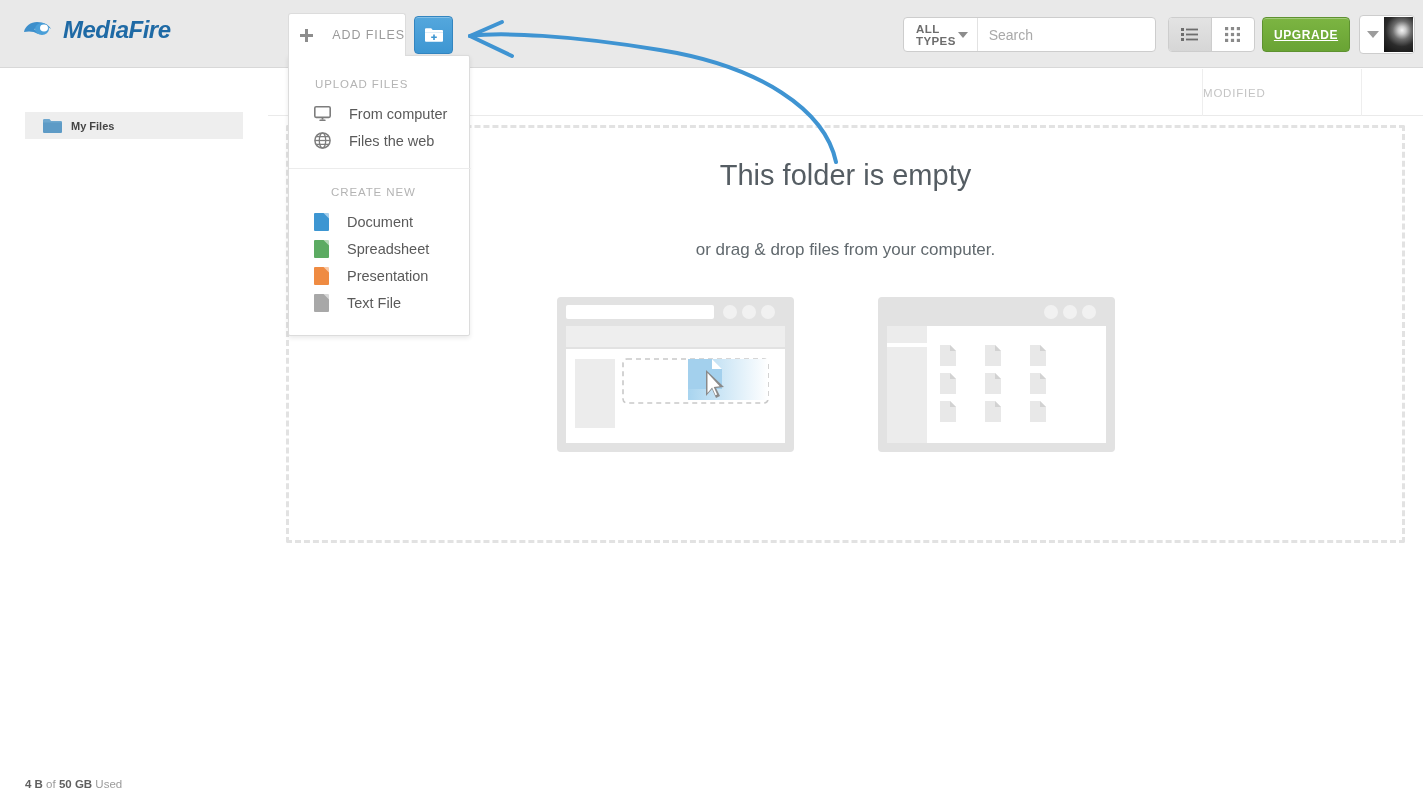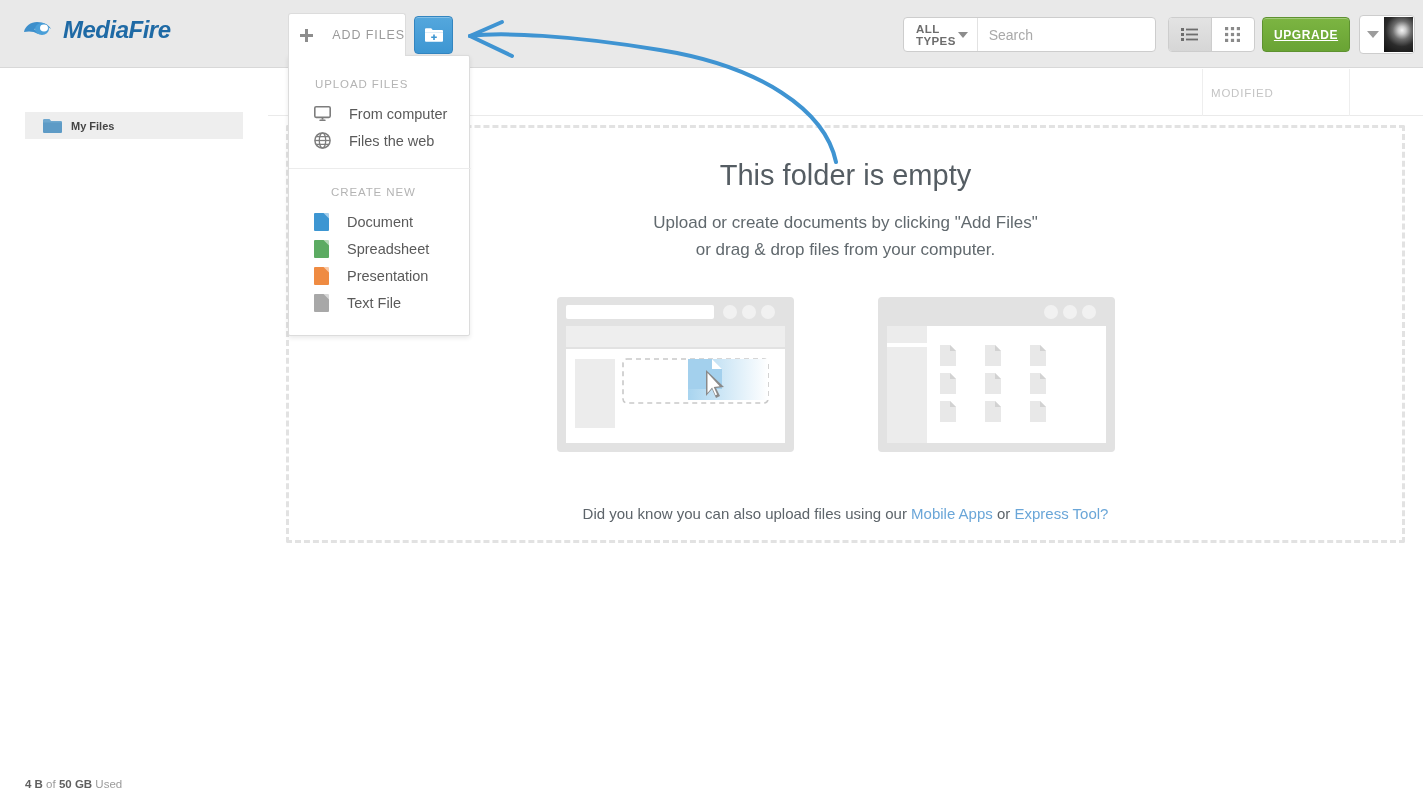--- a/index.html
+++ b/index.html
@@ -158,23 +158,23 @@
     position: absolute; left: 268px; top: 69px;
     width: 1155px; height: 723px; background: #fff;
   }
   .col-head {
     position: absolute; left: 0; top: 0;
     width: 1155px; height: 47px;
     border-bottom: 1px solid #eaeaea;
   }
   .col-modified {
     position: absolute; left: 934px; top: 0;
-    width: 148px; height: 47px;
+    width: 160px; height: 47px;
     border-left: 1px solid #eeeeee; border-right: 1px solid #eeeeee;
-    display: flex; align-items: center; padding-left: 8px;
+    display: flex; align-items: center; padding-left: 0;
   }
   .col-label { font-size: 11.5px; color: #c4c4c4; letter-spacing: .8px; }
 
   .dropzone {
     position: absolute; left: 18px; top: 56px;
     width: 1119px; height: 418px;
     border: 3px dashed #e2e2e2;
     border-radius: 2px;
   }
 
@@ -339,21 +339,21 @@
     <div class="col-head">
       <div class="col-modified">
         <span class="col-label">MODIFIED</span>
       </div>
     </div>
 
     <div class="dropzone"></div>
 
     <div class="empty-title">This folder is empty</div>
     <div class="empty-sub">
-      <span>Upload or create documents by clicking "Add Files"</span><br>
+      <br>
       <span>or drag &amp; drop files from your computer.</span>
     </div>
 
     <svg class="illus" width="237" height="155" viewBox="0 0 237 155">
       <rect x="0" y="0" width="237" height="155" rx="4" fill="#e2e2e2"></rect>
       <rect x="9" y="8" width="148" height="14" rx="2" fill="#ffffff"></rect>
       <circle cx="173" cy="15" r="7" fill="#f1f1f1"></circle>
       <circle cx="192" cy="15" r="7" fill="#f1f1f1"></circle>
       <circle cx="211" cy="15" r="7" fill="#f1f1f1"></circle>
       <rect x="9" y="29" width="219" height="21" fill="#eeeeee"></rect>
@@ -419,23 +419,20 @@
             <path d="M0 0h10l6 6v15H0z"></path>
             <path d="M10 0l6 6h-6z" fill="#d2d2d2"></path>
           </g>
         <g transform="translate(152,104)">
             <path d="M0 0h10l6 6v15H0z"></path>
             <path d="M10 0l6 6h-6z" fill="#d2d2d2"></path>
           </g>
       </g>
     </svg>
 
-    <div class="hint">
-      <span>Did you know you can also upload files using our </span><a>Mobile Apps</a><span> or </span><a>Express Tool?</a>
-    </div>
   </div>
 
   <div class="menu">
     <div class="menu-section-title mst1">UPLOAD FILES</div>
 
     <div class="menu-item" style="top:44px">
       <svg width="17" height="16" viewBox="0 0 17 16">
         <rect x="0.8" y="0.8" width="15.4" height="10.6" rx="1.3" fill="none" stroke="#7d7d7d" stroke-width="1.6"></rect>
         <rect x="5.4" y="13.4" width="6.2" height="1.7" rx=".7" fill="#7d7d7d"></rect>
         <rect x="7.6" y="11.4" width="1.8" height="2.2" fill="#7d7d7d"></rect>

